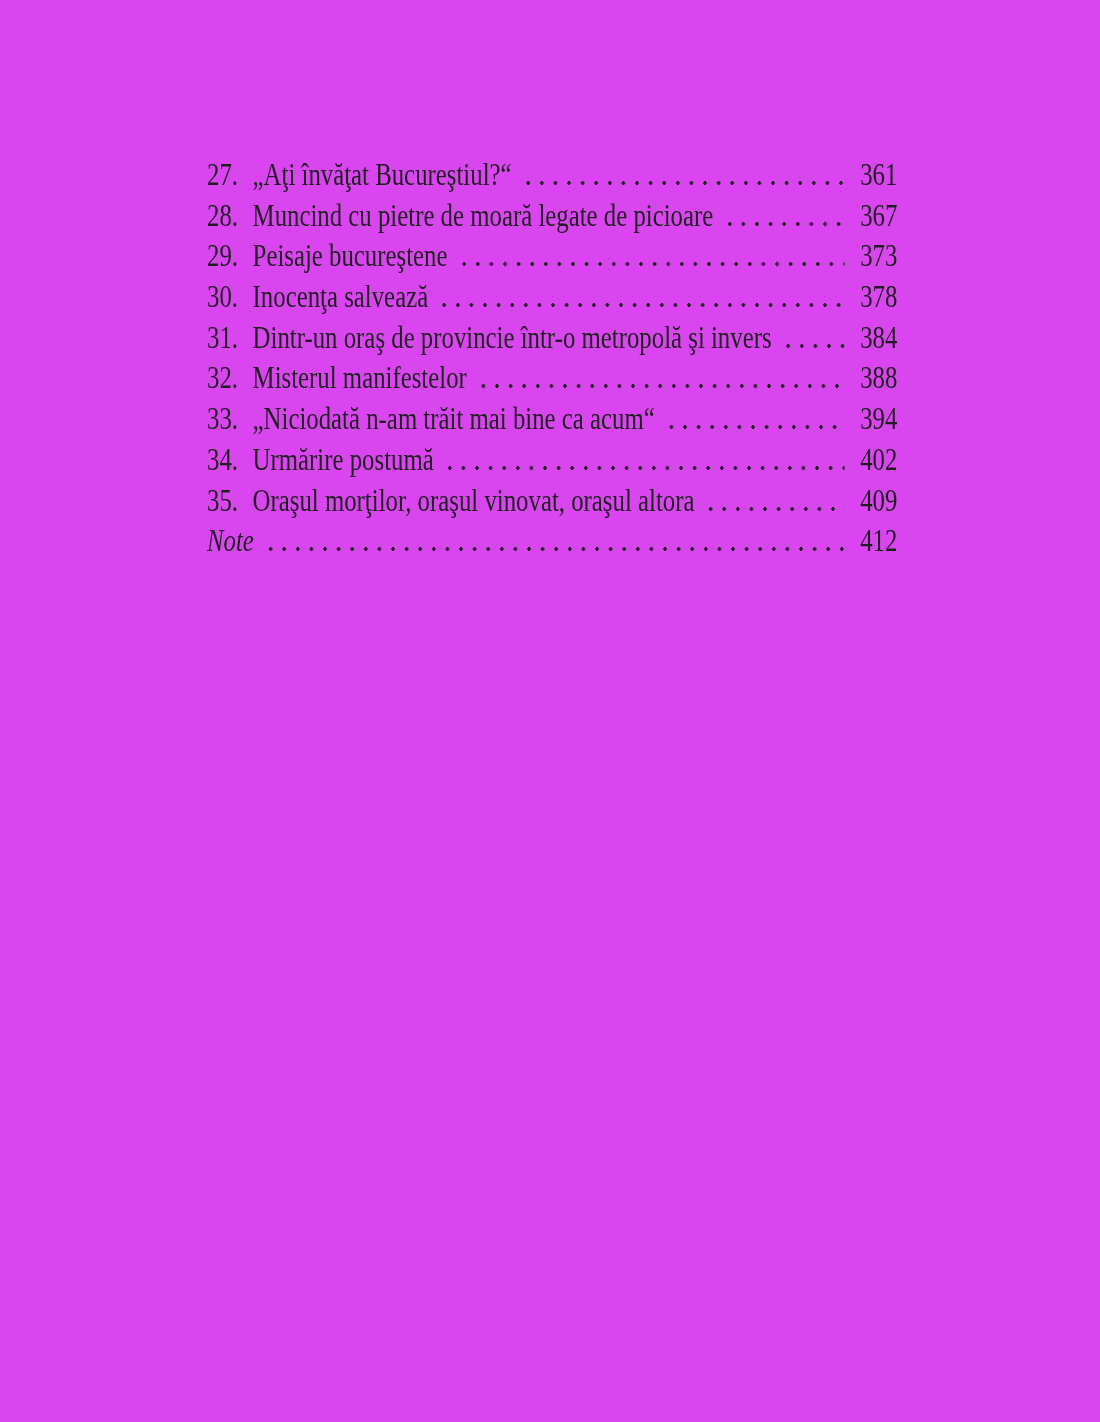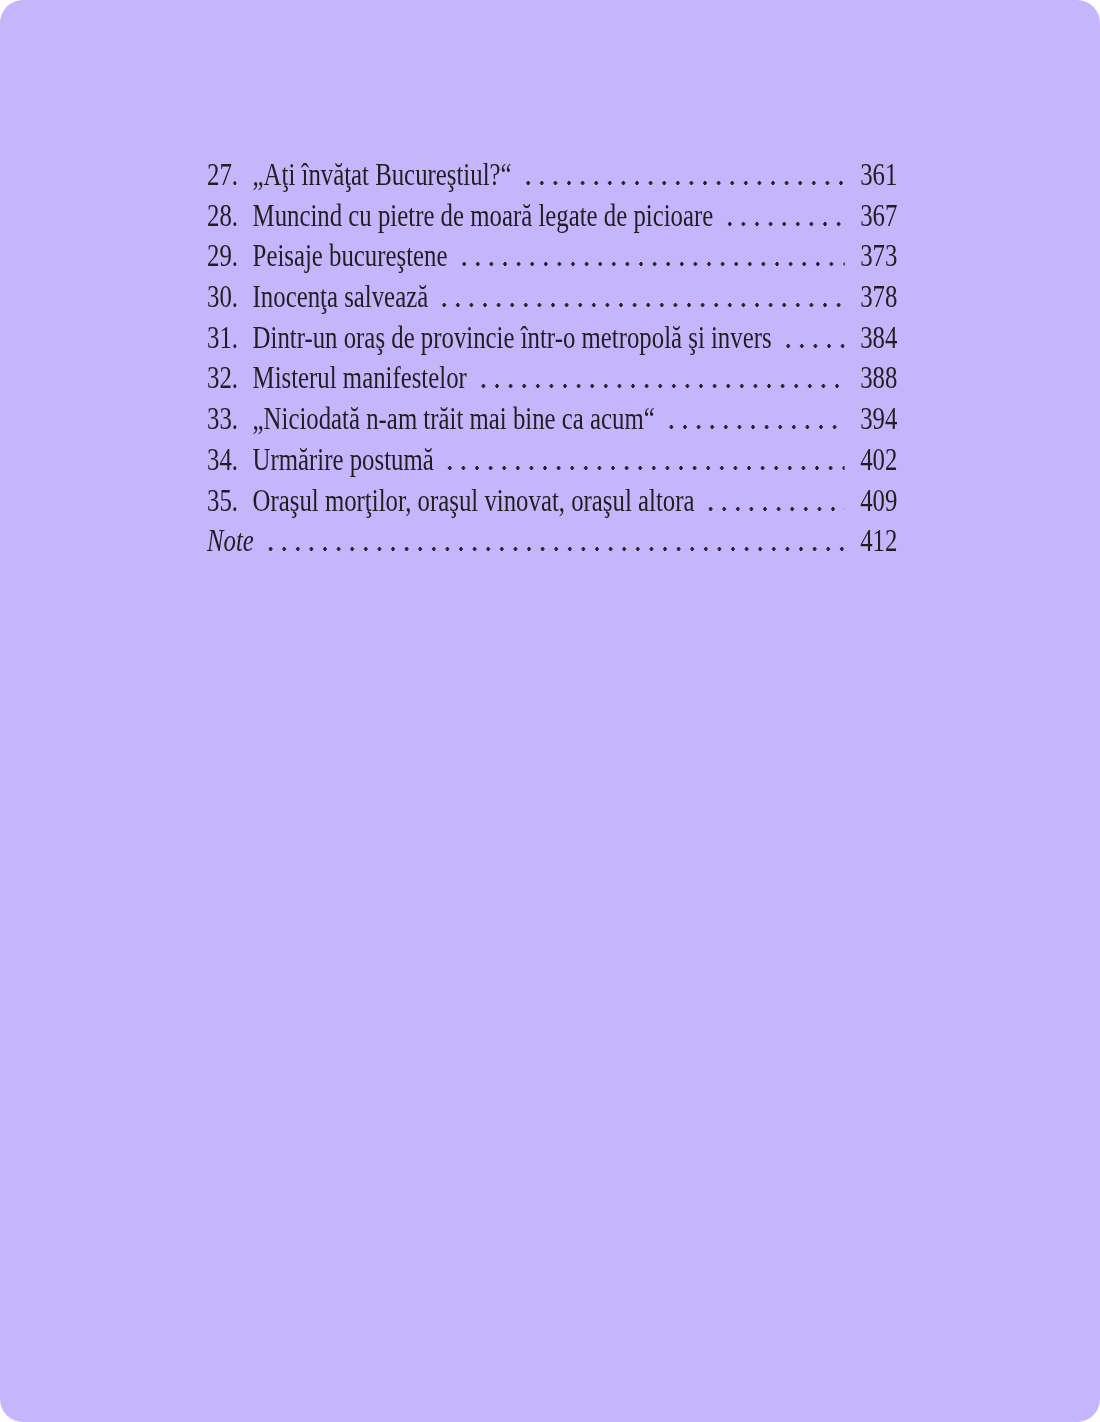--- a/index.html
+++ b/index.html
@@ -10,22 +10,21 @@
     width: 1100px;
     height: 1422px;
     background: #ffffff;
     position: relative;
     font-family: "Liberation Serif", serif;
     overflow: hidden;
   }
   .page {
     position: absolute;
     inset: 0;
-    background: #c4b5fd;
-    border-radius: 23px;
+    background: #d946ef;
   }
   .toc {
     position: absolute;
     left: 207px;
     top: 155px;
     width: 863px;
     transform: scaleX(0.8);
     transform-origin: left top;
     color: #1f1f1f;
     font-size: 31px;

